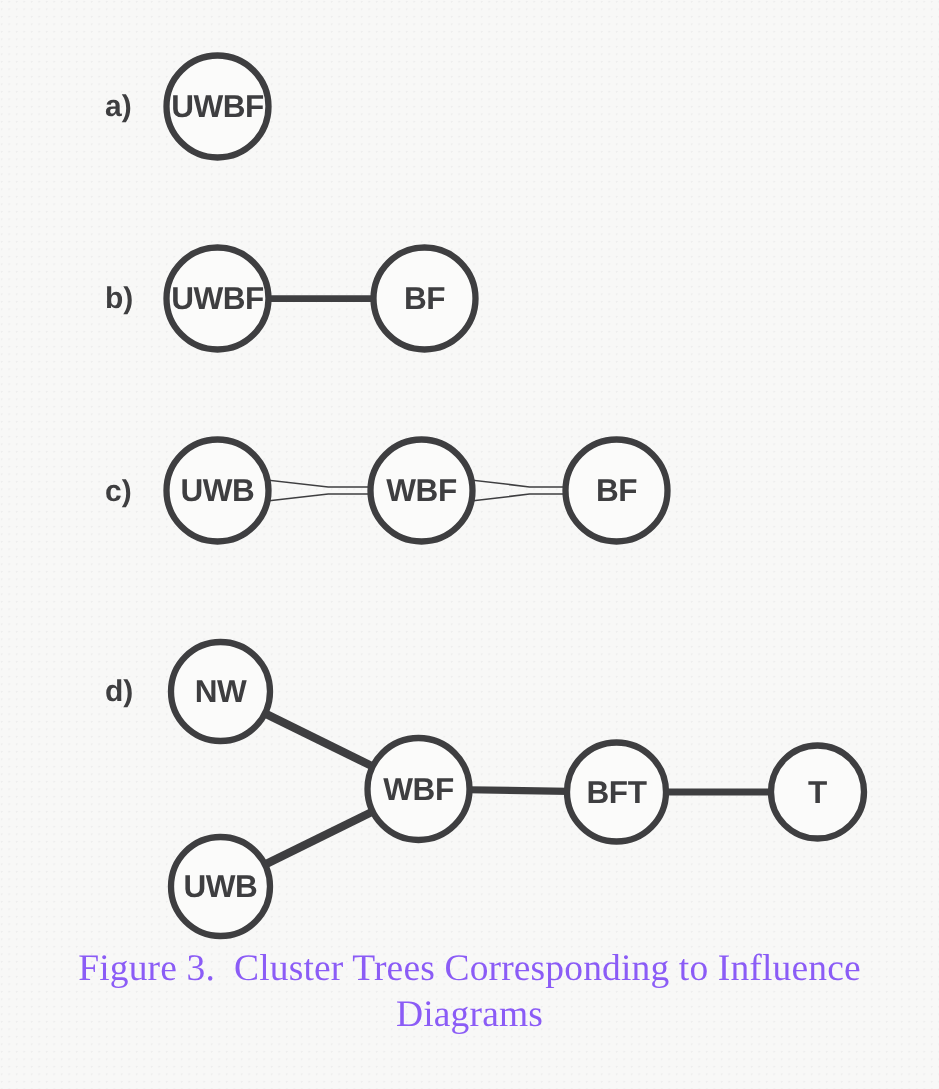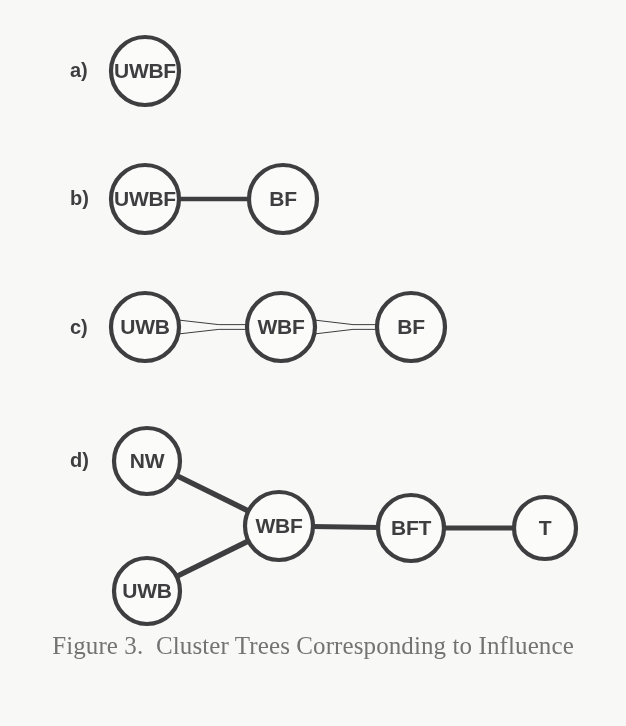--- a/index.html
+++ b/index.html
@@ -33,21 +33,21 @@
   }
   .caption {
     position: absolute;
     left: 0;
     top: 630px;
     width: 626px;
     text-align: center;
     font-family: "Liberation Serif", serif;
     font-size: 25px;
     line-height: 31px;
-    color: #737373;
+    color: #8b5cf6;
     letter-spacing: 0.1px;
   }
   .caption-line {
     display: block;
     white-space: pre;
   }
   .node-label {
     font-family: "Liberation Sans", sans-serif;
     font-weight: bold;
     font-size: 21px;
@@ -139,13 +139,14 @@
           <circle cx="545" cy="528" r="31" class="node-circle"></circle>
           <text x="545" y="535" text-anchor="middle" class="node-label">T</text>
         </g>
         <text x="70" y="467" class="row-label">d)</text>
       </g>
     </g>
 </svg>
 
 <div class="caption">
   <span class="caption-line">Figure 3.  Cluster Trees Corresponding to Influence</span>
+  <span class="caption-line">Diagrams</span>
 </div>
 
 </body></html>

